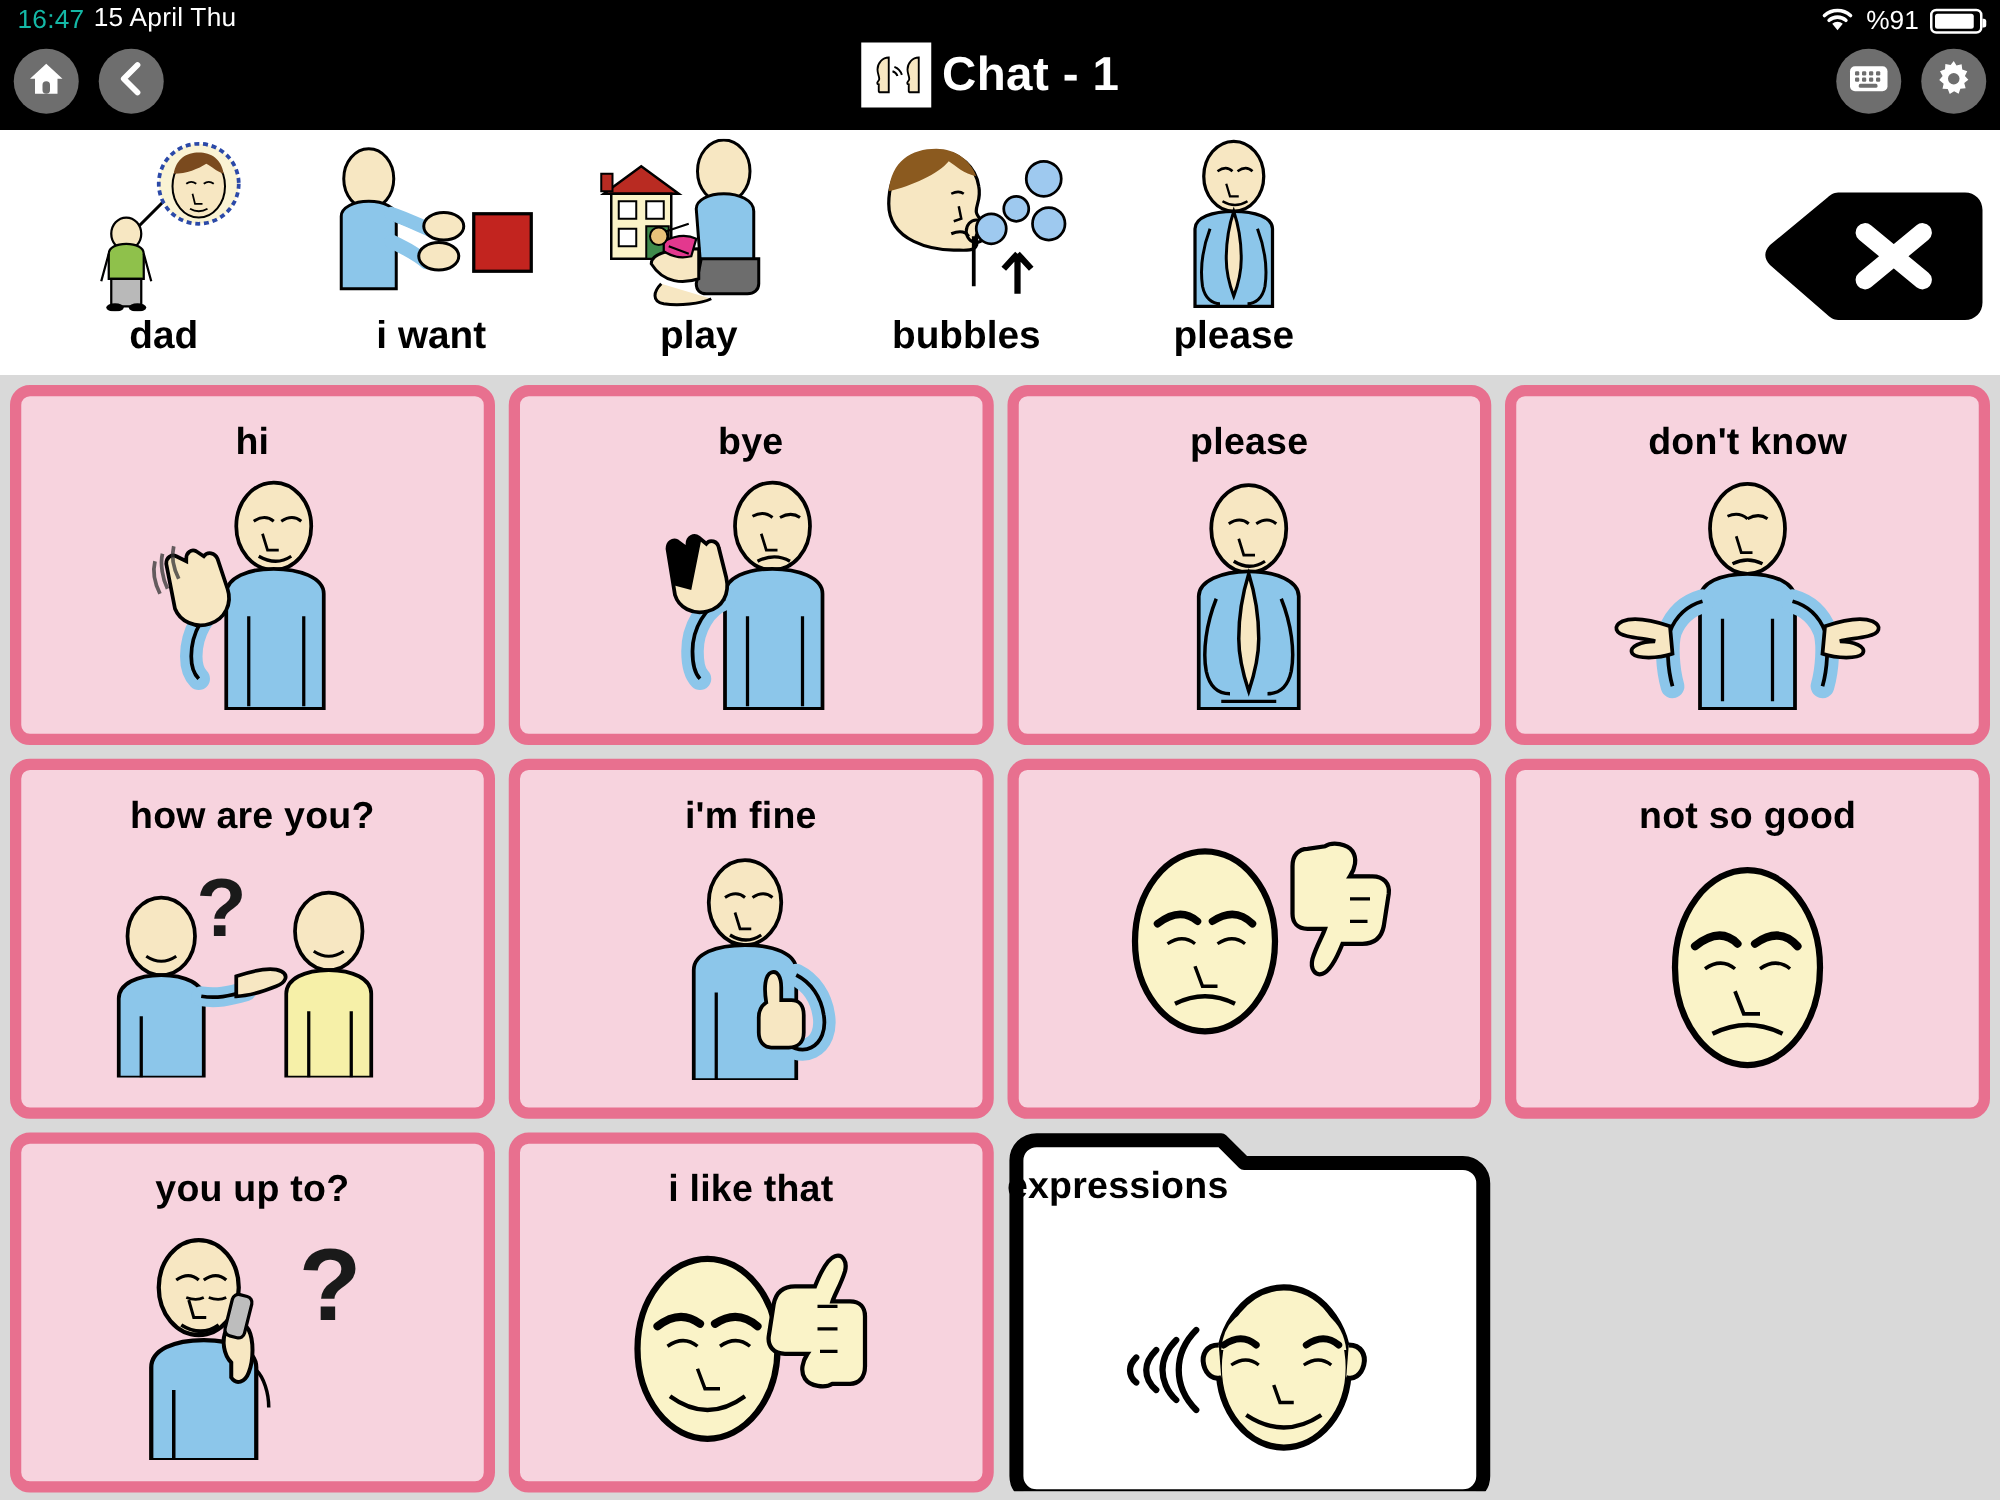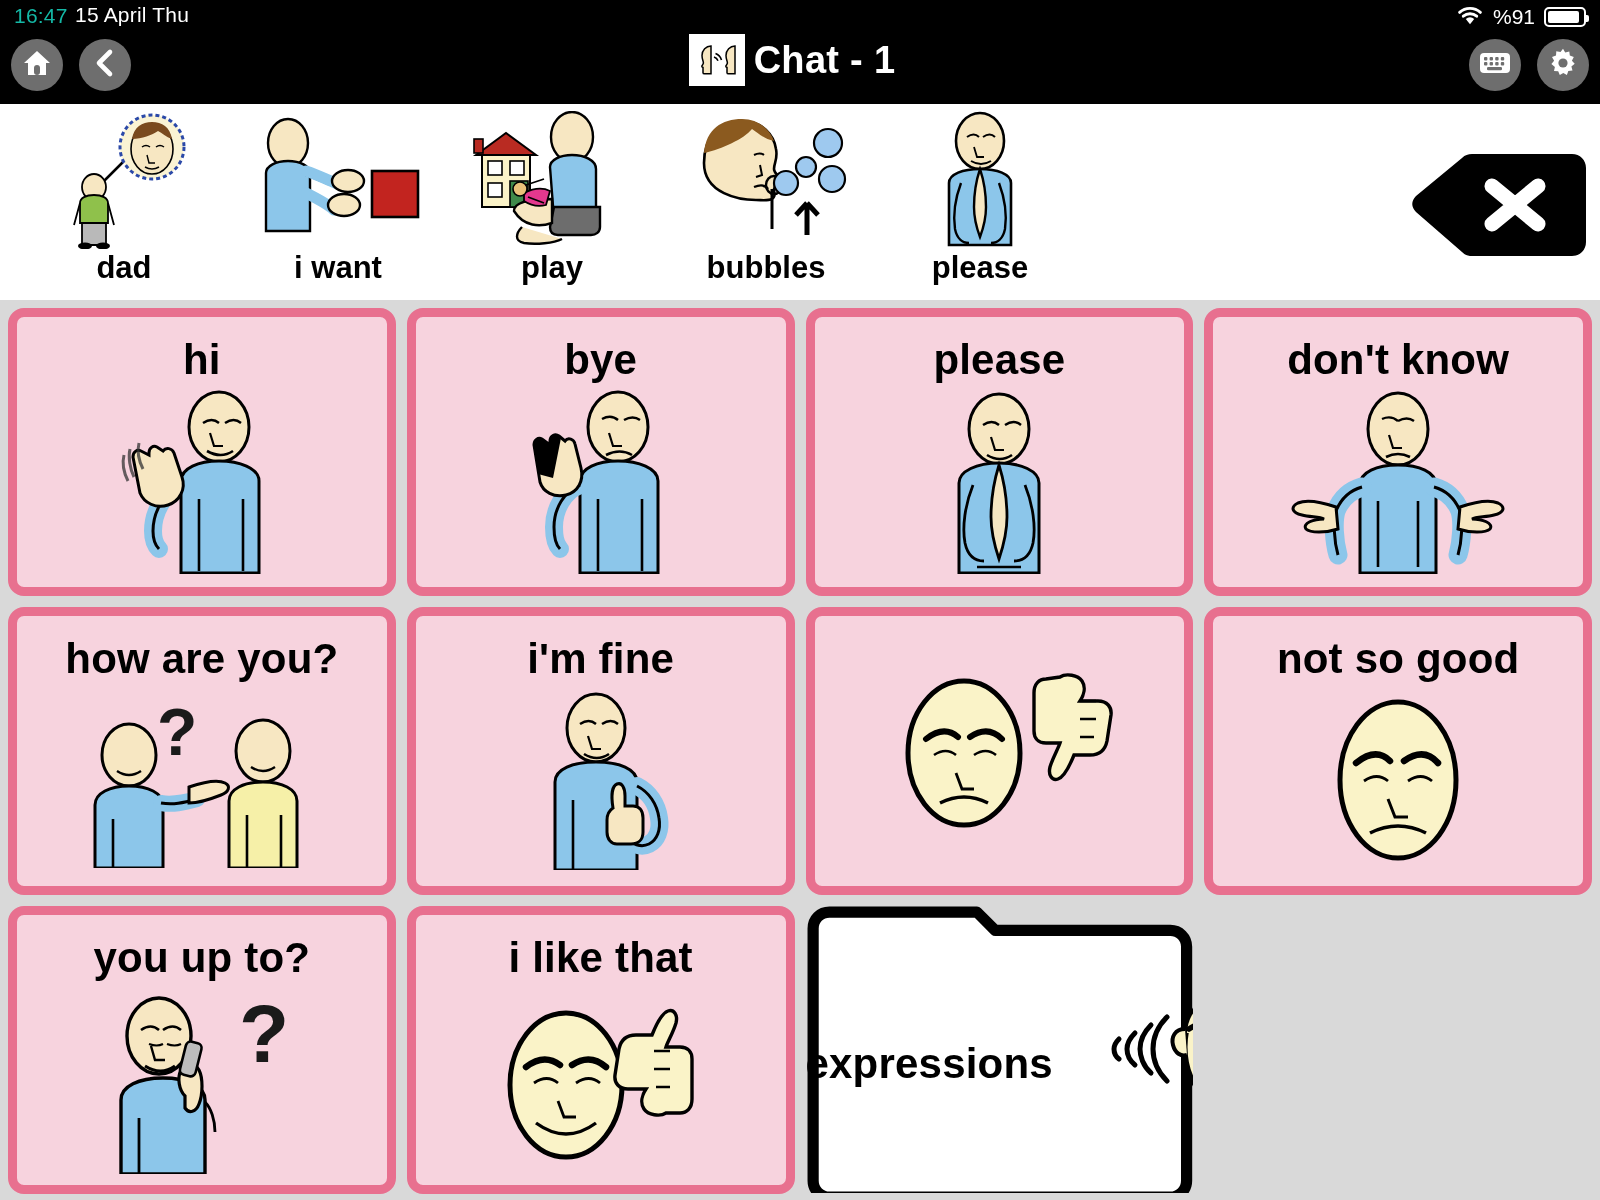--- a/index.html
+++ b/index.html
@@ -60,21 +60,21 @@
   .title-text{
     color:#ffffff; font-size:38px; font-weight:700; letter-spacing:.3px;
   }
 
   
   .sentence-bar{
     position:absolute; top:104px; left:0; width:1600px; height:196px;
     background:#ffffff;
   }
   .sentence-items{
-    position:absolute; left:17px; top:0; height:208px; display:flex;
+    position:absolute; left:0; top:0; height:208px; display:flex;padding-left:24px;
   }
   .sent-item{
     width:214px; height:196px;
     display:flex; flex-direction:column; align-items:center;
     justify-content:flex-start; padding-top:6px;
   }
   .sent-art{
     height:140px; width:200px;
     display:flex; align-items:center; justify-content:center;
   }
@@ -98,41 +98,41 @@
   }
   .cell{
     background:#f7d3de;
     border:9px solid #e8708f;
     border-radius:16px;
     position:relative;
     display:flex; flex-direction:column; align-items:center;
     overflow:hidden;
   }
   .cell-label{
-    font-size:42px; font-weight:700; color:#000;
+    font-size:30px; font-weight:700; color:#000;
     margin-top:22px; line-height:1; text-align:center;
     letter-spacing:.2px;
   }
   .cell-art{
     flex:1; width:100%;
     display:flex; align-items:center; justify-content:center;
     padding-bottom:6px;
   }
 
   
   .cell.folder{
     background:transparent; border:none; border-radius:0;
     padding:0;
   }
   .folder-shape{
     position:absolute; inset:0;
   }
   .folder-content{
     position:relative; z-index:2; width:100%; height:100%;
-    display:flex; align-items:center;gap:36px;
+    display:flex; flex-direction:column; align-items:flex-start;gap:36px;
   }
   .folder .cell-label{ margin-top:28px; }
 </style>
 </head>
 <body>
 
 <div class="statusbar">
   <div class="sb-time">16:47</div>
   <div class="sb-date">15 April Thu</div>
 

